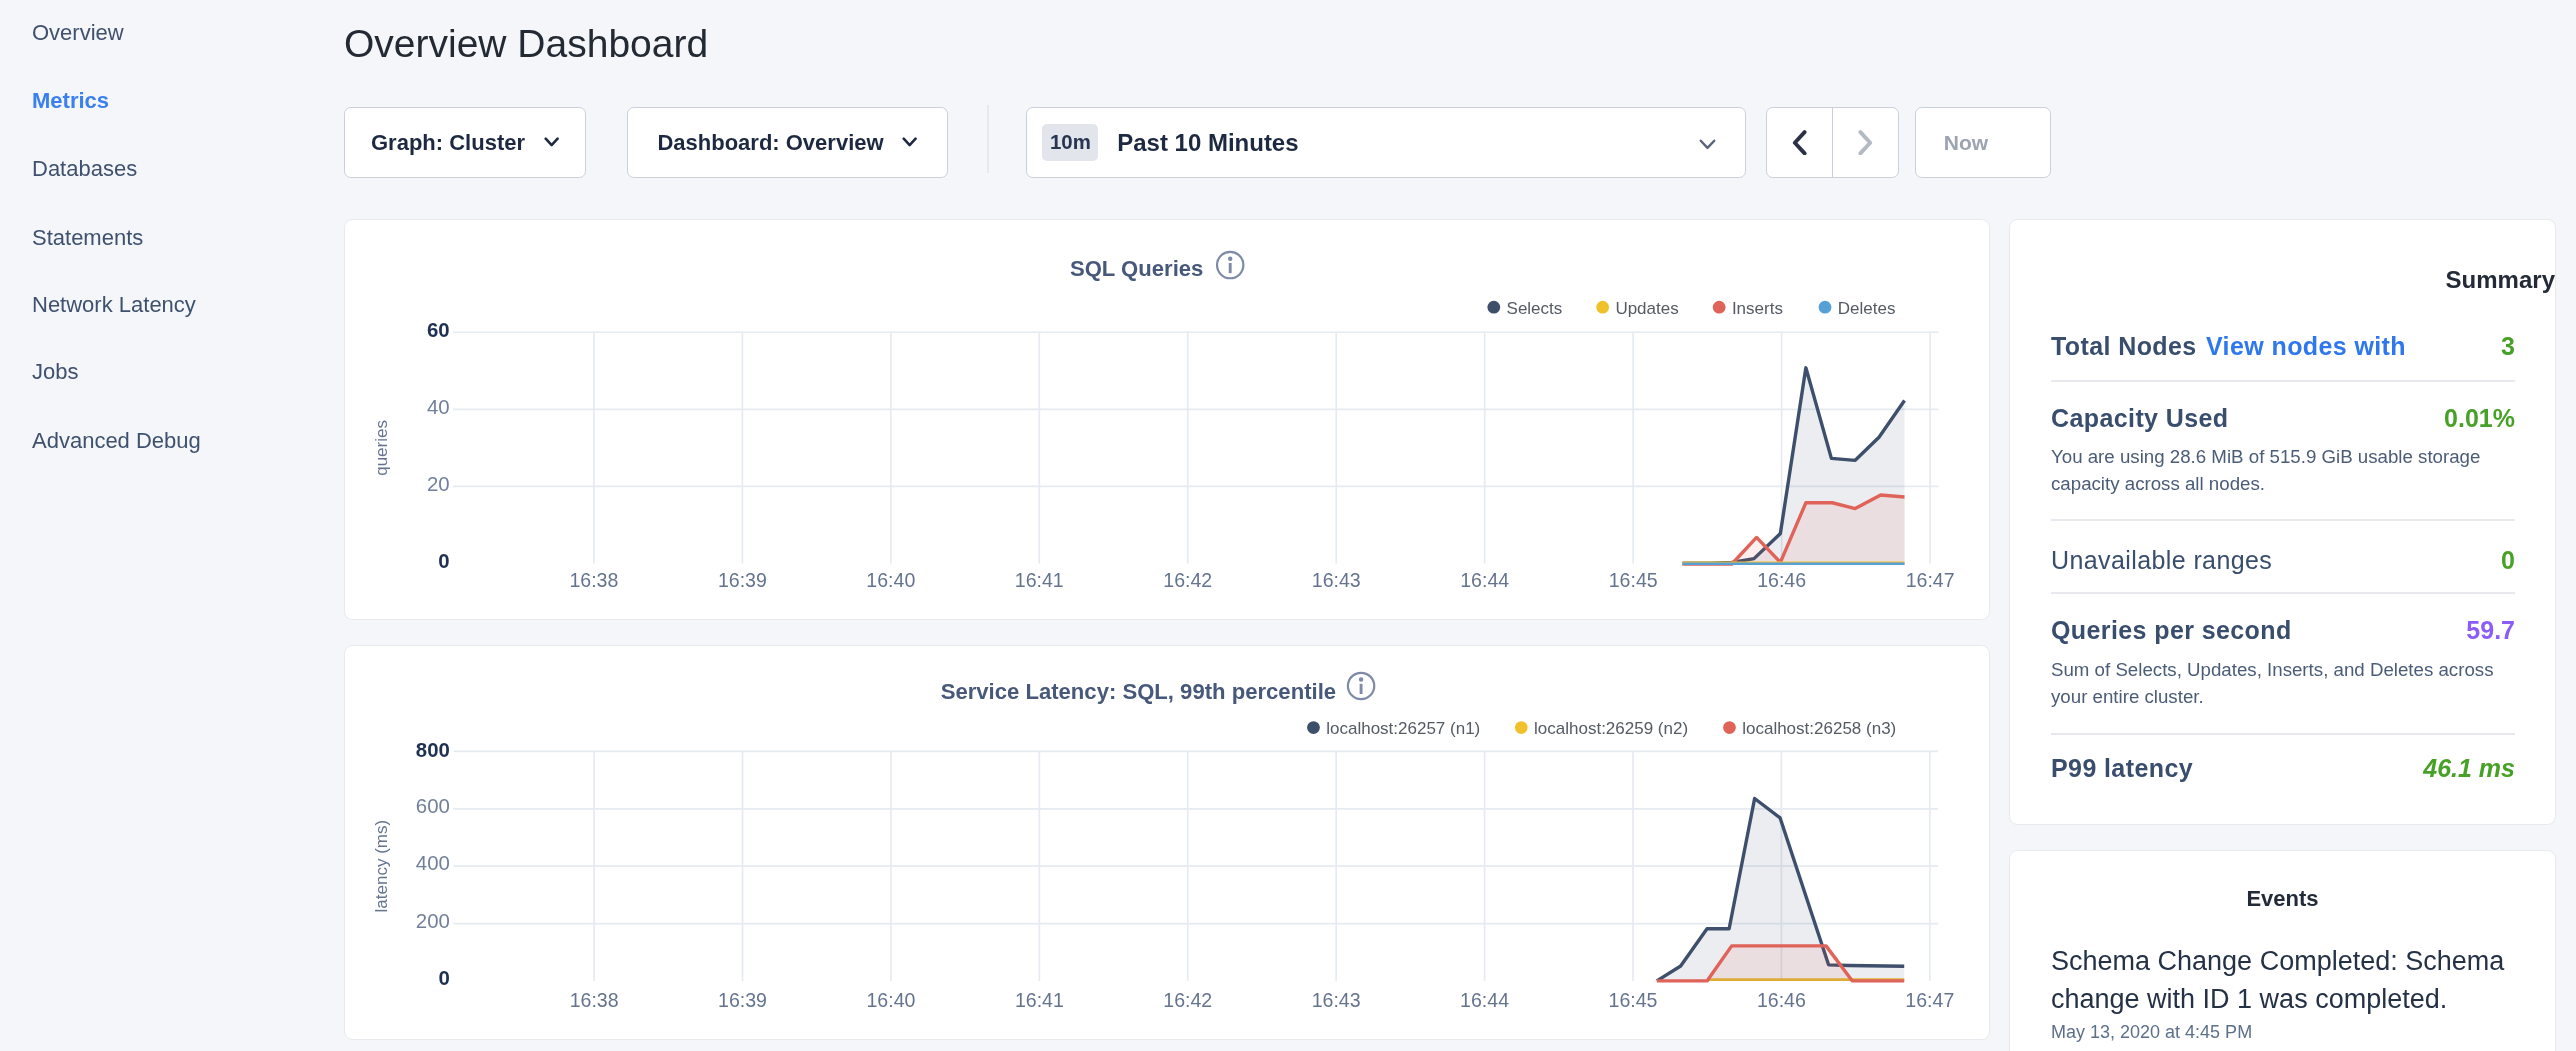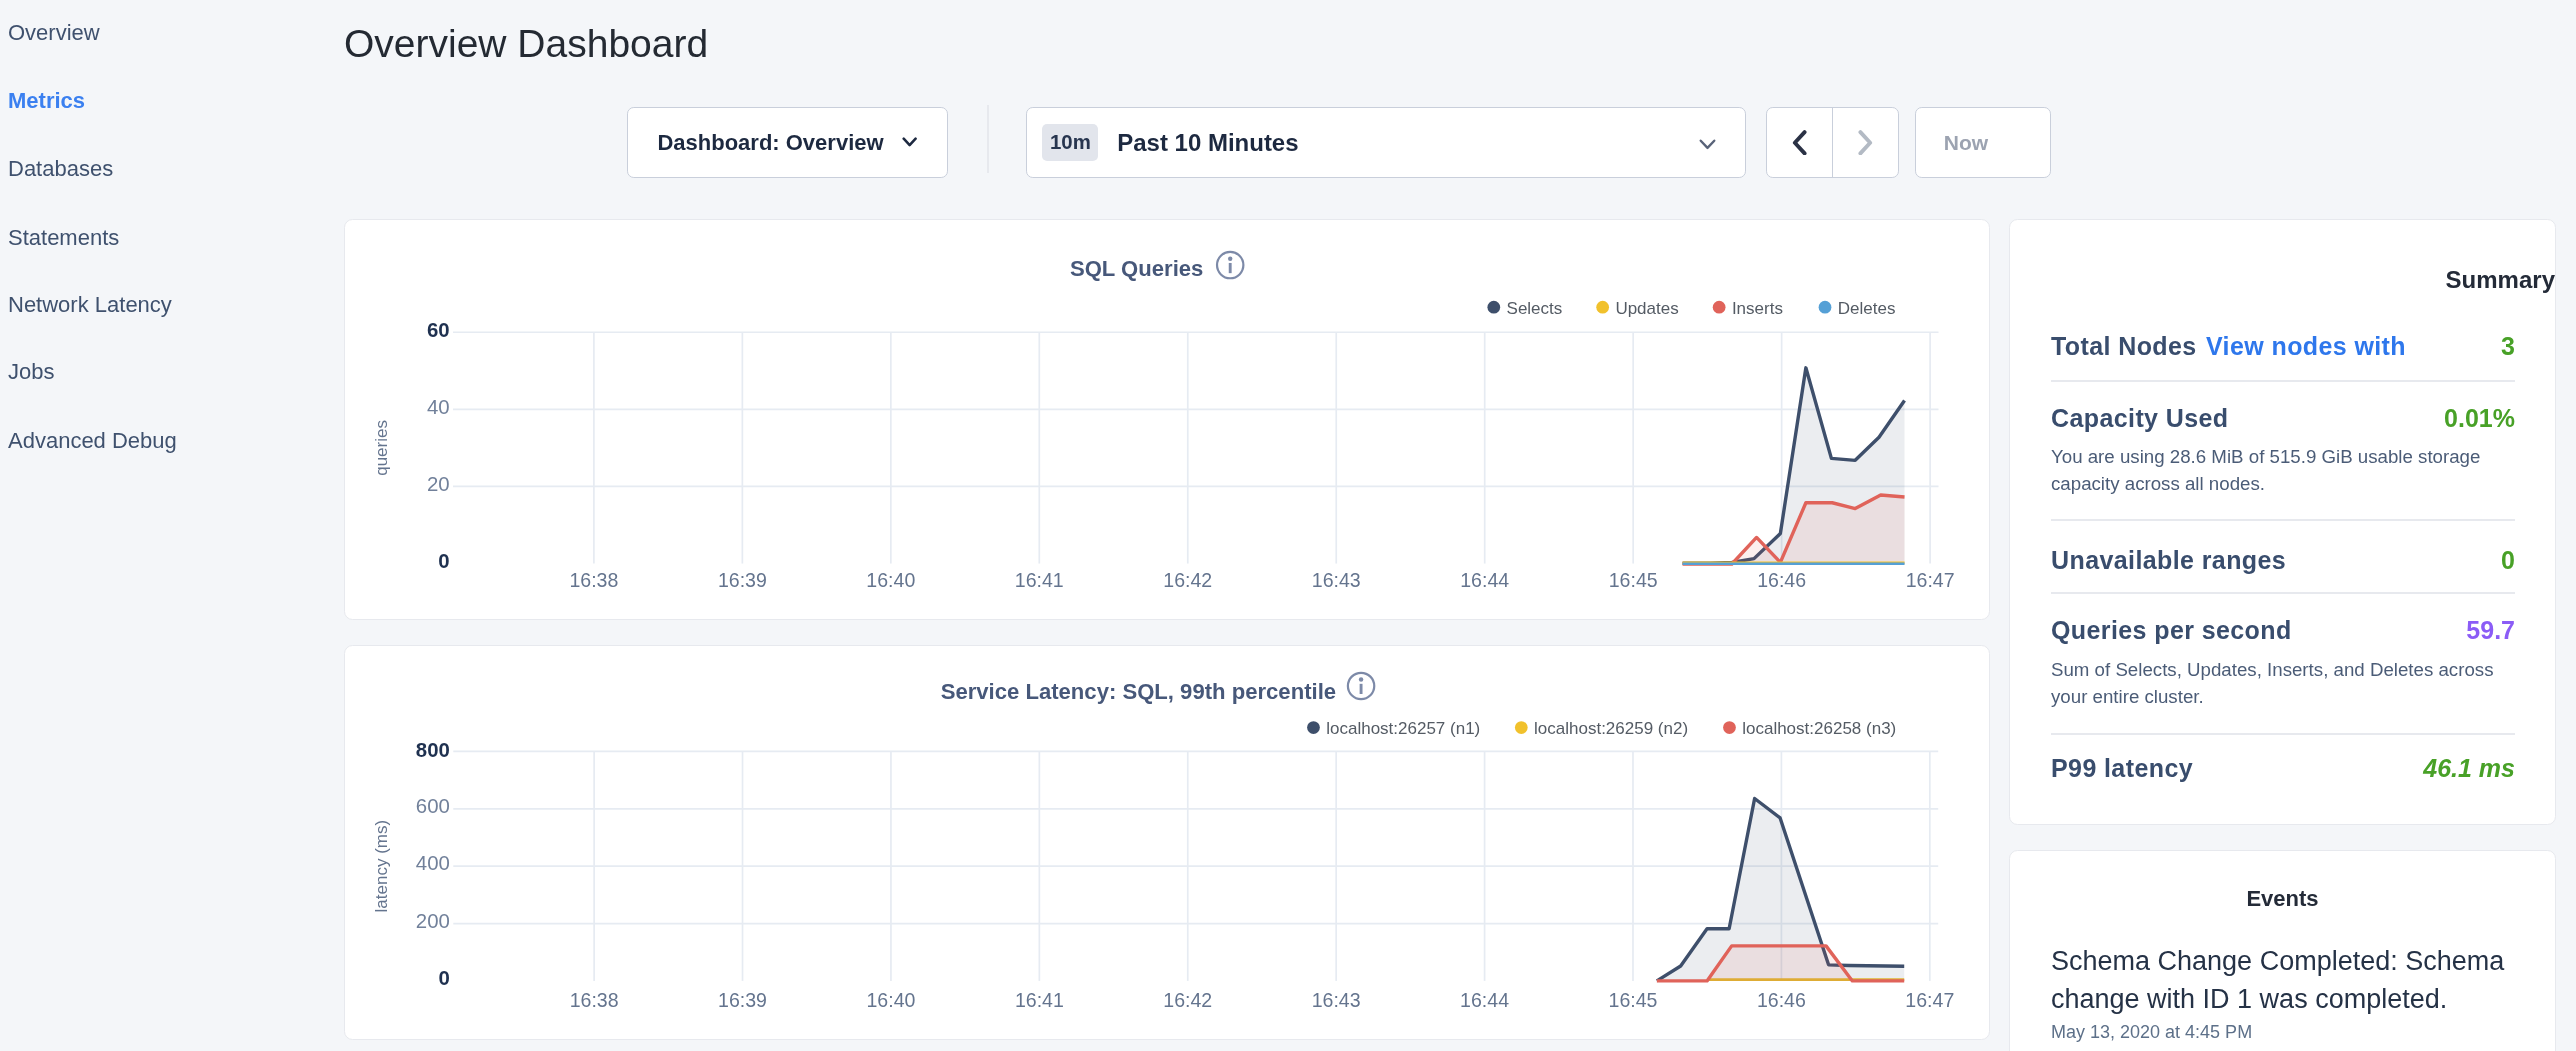--- a/index.html
+++ b/index.html
@@ -1,38 +1,43 @@
 <!DOCTYPE html>
 <html style="font-size:13.6px"><head>
 <meta charset="utf-8">
 <style>
   * { margin:0; padding:0; box-sizing:border-box; }
   html,body { width:2576px; height:1051px; background:#f4f6f9; font-family:"Liberation Sans", sans-serif; overflow:hidden; }
   #page { position:relative; width:2576px; height:1051px; }
   .abs { position:absolute; }
   .card { position:absolute; background:#fff; border:1.7px solid #e7e9ee; border-radius:8.5px; }
-  .navitem { position:absolute; left:8px; font-size:22px; color:#3f516e; }
+  .navitem { position:absolute; left:32px; font-size:22px; color:#3f516e; }
   .ctl { position:absolute; top:107px; height:71px; background:#fff; border:1.7px solid #c9cfdb; border-radius:6.8px; display:flex; align-items:center; justify-content:center; font-weight:bold; font-size:22px; color:#1d2940; }
   .sep { position:absolute; background:#e7e9ee; }
   svg text { font-family:"Liberation Sans", sans-serif; }
 </style>
 </head>
 <body>
 <div id="page">
 
   <div class="navitem" style="top:19.6px;">Overview</div>
   <div class="navitem" style="top:88px; color:#3b80f0; font-weight:bold;">Metrics</div>
   <div class="navitem" style="top:156px;">Databases</div>
   <div class="navitem" style="top:225px;">Statements</div>
   <div class="navitem" style="top:292px;">Network Latency</div>
   <div class="navitem" style="top:359px;">Jobs</div>
   <div class="navitem" style="top:428px;">Advanced Debug</div>
 
   <div class="abs" style="left:344px; top:22px; font-size:39px; color:#242a33;">Overview Dashboard</div>
 
+  <div class="ctl" style="left:344px; width:242px;">Graph:&nbsp;Cluster
+    <svg width="15.3" height="10.2" viewBox="0 0 18 12" style="margin-left:18.7px;">
+        <polyline points="2,2 9,9.5 16,2" fill="none" stroke="#1d2940" stroke-width="3" stroke-linecap="round" stroke-linejoin="round"></polyline>
+      </svg>
+  </div>
   <div class="ctl" style="left:627px; width:321px;">Dashboard:&nbsp;Overview
     <svg width="15.3" height="10.2" viewBox="0 0 18 12" style="margin-left:18.7px;">
         <polyline points="2,2 9,9.5 16,2" fill="none" stroke="#1d2940" stroke-width="3" stroke-linecap="round" stroke-linejoin="round"></polyline>
       </svg>
   </div>
   <div class="sep" style="left:987px; top:105px; width:1.7px; height:68px;"></div>
   <div class="ctl" style="left:1026px; width:720px; justify-content:flex-start; padding-left:15.3px;">
     <span style="display:inline-block; background:#e2e5ec; border-radius:5.1px; padding:6.8px 7.7px; font-size:20.4px; color:#27354f;">10m</span>
     <span style="margin-left:18.7px; font-size:24px;">Past 10 Minutes</span>
     <svg width="17" height="11" viewBox="0 0 20 13" style="position:absolute; right:29px; top:31px;">
@@ -162,21 +167,21 @@
     <div class="abs" style="left:41px; top:112px; font-size:25px; font-weight:bold; color:#394d6d; letter-spacing:0.4px;">Total Nodes</div>
     <div class="abs" style="left:196px; top:112px; font-size:25px; font-weight:bold; color:#2e77ec; letter-spacing:0.4px;">View nodes with</div>
     <div class="abs" style="right:40px; top:112px; font-size:25px; font-weight:bold; color:#48a127;">3</div>
     <div class="sep" style="left:41px; right:40px; top:160px; height:1.7px;"></div>
 
     <div class="abs" style="left:41px; top:184px; font-size:25px; font-weight:bold; color:#394d6d; letter-spacing:0.4px;">Capacity Used</div>
     <div class="abs" style="right:40px; top:184px; font-size:25px; font-weight:bold; color:#48a127;">0.01%</div>
     <div class="abs" style="left:41px; top:223px; font-size:18.7px; color:#4b5c77; line-height:27px; white-space:nowrap;">You are using 28.6 MiB of 515.9 GiB usable storage<br>capacity across all nodes.</div>
     <div class="sep" style="left:41px; right:40px; top:299px; height:1.7px;"></div>
 
-    <div class="abs" style="left:41px; top:326px; font-size:25px; font-weight:bold; color:#394d6d; letter-spacing:0.4px;">Unavailable ranges</div>
+    <div class="abs" style="left:41px; top:326px; font-size:25px; font-weight:normal; color:#394d6d; letter-spacing:0.4px;">Unavailable ranges</div>
     <div class="abs" style="right:40px; top:326px; font-size:25px; font-weight:bold; color:#48a127;">0</div>
     <div class="sep" style="left:41px; right:40px; top:372px; height:1.7px;"></div>
 
     <div class="abs" style="left:41px; top:396px; font-size:25px; font-weight:bold; color:#394d6d; letter-spacing:0.4px;">Queries per second</div>
     <div class="abs" style="right:40px; top:396px; font-size:25px; font-weight:bold; color:#8b5cf6;">59.7</div>
     <div class="abs" style="left:41px; top:436px; font-size:18.7px; color:#4b5c77; line-height:27px; white-space:nowrap;">Sum of Selects, Updates, Inserts, and Deletes across<br>your entire cluster.</div>
     <div class="sep" style="left:41px; right:40px; top:513px; height:1.7px;"></div>
 
     <div class="abs" style="left:41px; top:534px; font-size:25px; font-weight:bold; color:#394d6d; letter-spacing:0.4px;">P99 latency</div>
     <div class="abs" style="right:40px; top:534px; font-size:25px; font-weight:bold; color:#48a127;font-style:italic;">46.1 ms</div>

